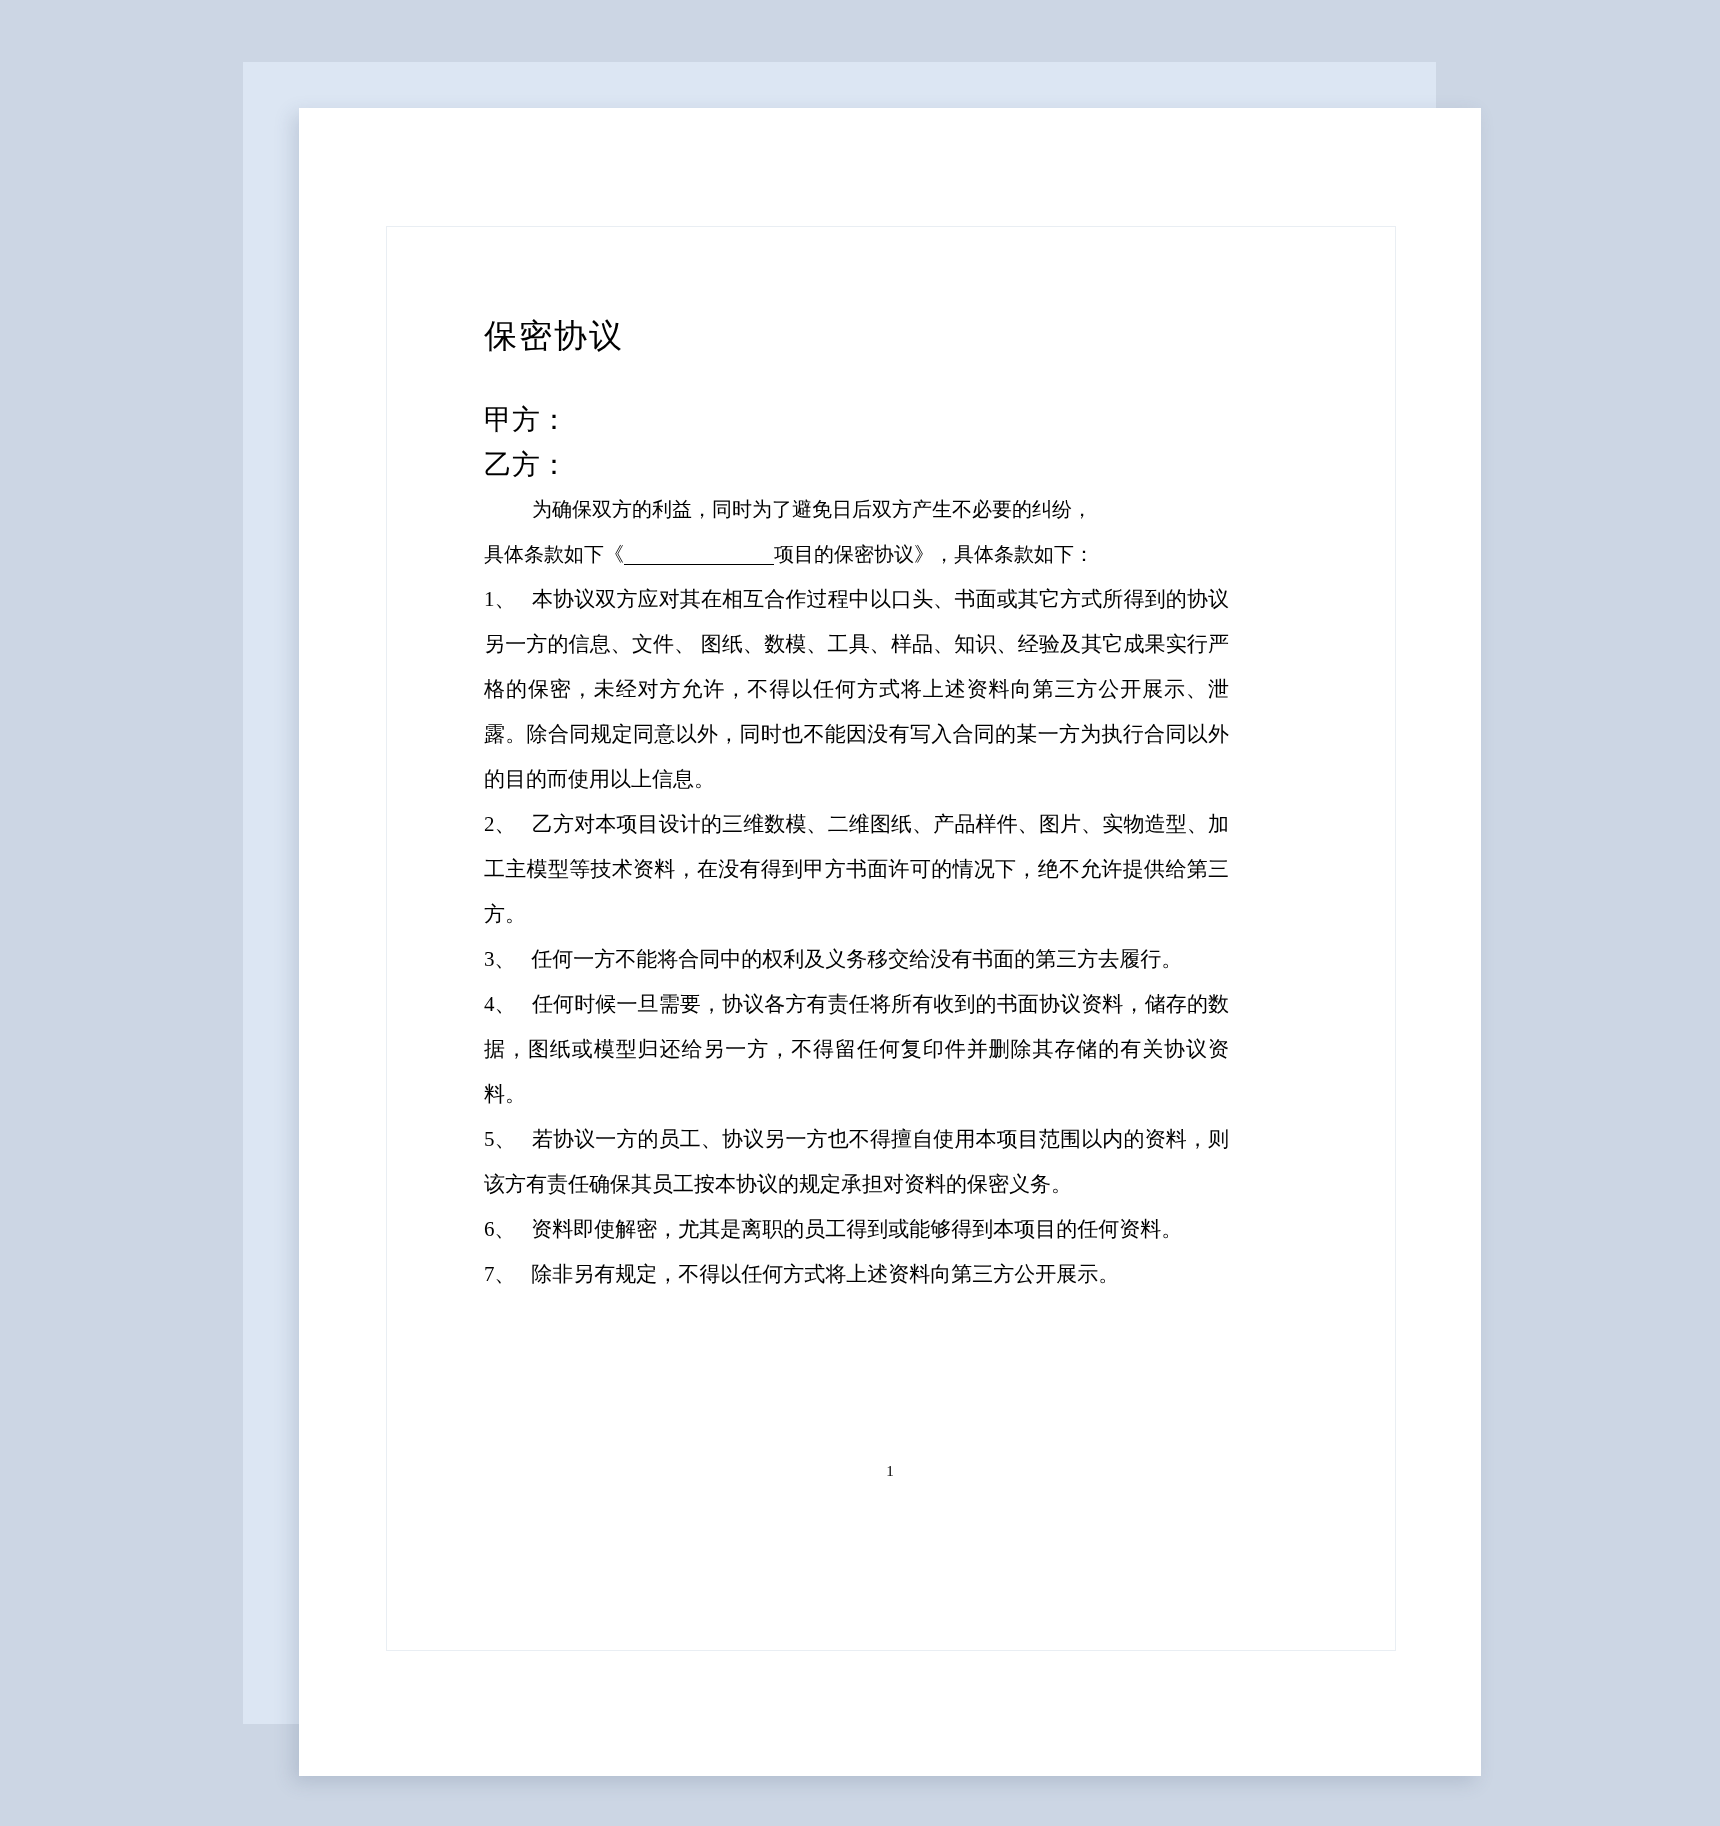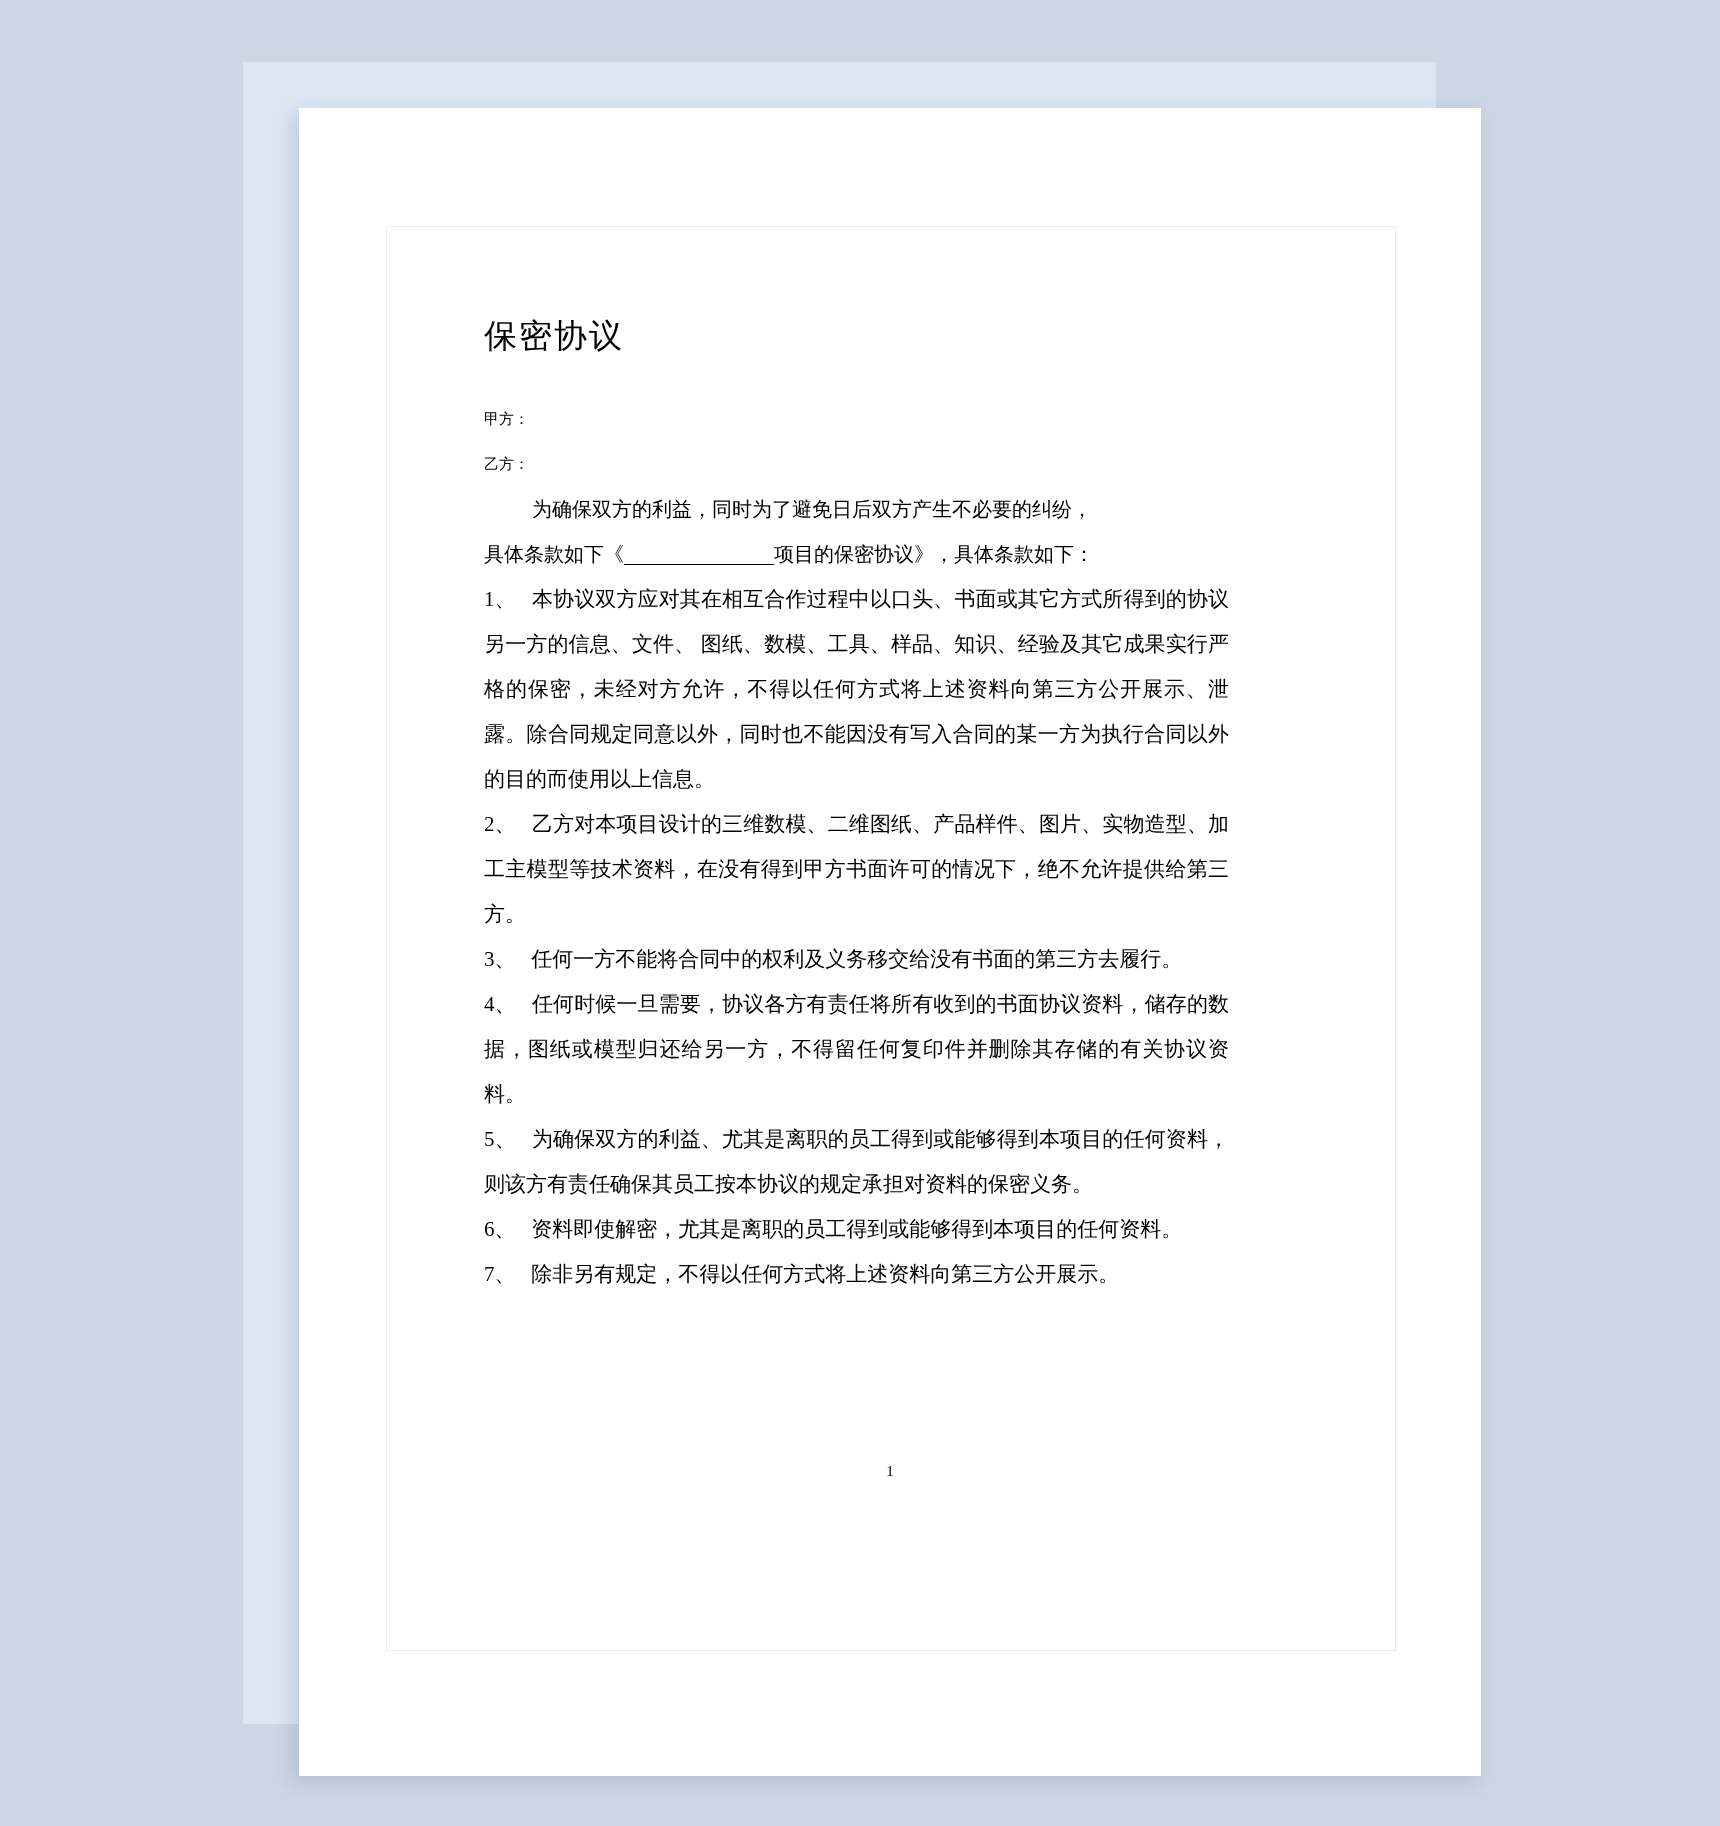--- a/index.html
+++ b/index.html
@@ -56,21 +56,21 @@
   .doc-title {
     text-align: left;
     font-size: 33px;
     line-height: 46px;
     color: #000000;
     letter-spacing: 2px;
     margin: 0 0 38px 0;
     font-weight: normal;
   }
   .party-line {
-    font-size: 15px;
+    font-size: 28px;
     line-height: 45px;
     color: #000;
     margin: 0;
   }
   .para {
     font-size: 20px;
     line-height: 45px;
     color: #000;
     margin: 0;
     text-align: justify;
@@ -127,21 +127,21 @@
       <p class="para"><span>具体条款如下《</span><span class="blank-fill"></span><span>项目的保密协议》，具体条款如下：</span></p>
 
       <p class="clause"><span class="num">1、</span><span class="num">   </span><span>本协议双方应对其在相互合作过程中以口头、书面或其它方式所得到的协议另一方的信息、文件、 图纸、数模、工具、样品、知识、经验及其它成果实行严格的保密，未经对方允许，不得以任何方式将上述资料向第三方公开展示、泄露。除合同规定同意以外，同时也不能因没有写入合同的某一方为执行合同以外的目的而使用以上信息。</span></p>
 
       <p class="clause"><span class="num">2、</span><span class="num">   </span><span>乙方对本项目设计的三维数模、二维图纸、产品样件、图片、实物造型、加工主模型等技术资料，在没有得到甲方书面许可的情况下，绝不允许提供给第三方。</span></p>
 
       <p class="clause"><span class="num">3、</span><span class="num">   </span><span>任何一方不能将合同中的权利及义务移交给没有书面的第三方去履行。</span></p>
 
       <p class="clause"><span class="num">4、</span><span class="num">   </span><span>任何时候一旦需要，协议各方有责任将所有收到的书面协议资料，储存的数据，图纸或模型归还给另一方，不得留任何复印件并删除其存储的有关协议资料。</span></p>
 
-      <p class="clause"><span class="num">5、</span><span class="num">   </span><span>为确保双方的利益、尤其是离职的员工得到或能够得到本项目的任何资料，则该方有责任确保其员工按本协议的规定承担对资料的保密义务。</span></p>
+      <p class="clause"><span class="num">5、</span><span class="num">   </span><span>若协议一方的员工、协议另一方也不得擅自使用本项目范围以内的资料，则该方有责任确保其员工按本协议的规定承担对资料的保密义务。</span></p>
 
       <p class="clause"><span class="num">6、</span><span class="num">   </span><span>资料即使解密，尤其是离职的员工得到或能够得到本项目的任何资料。</span></p>
 
       <p class="clause"><span class="num">7、</span><span class="num">   </span><span>除非另有规定，不得以任何方式将上述资料向第三方公开展示。</span></p>
 
     </div>
 
     <div class="page-number">1</div>
 
   </div>

